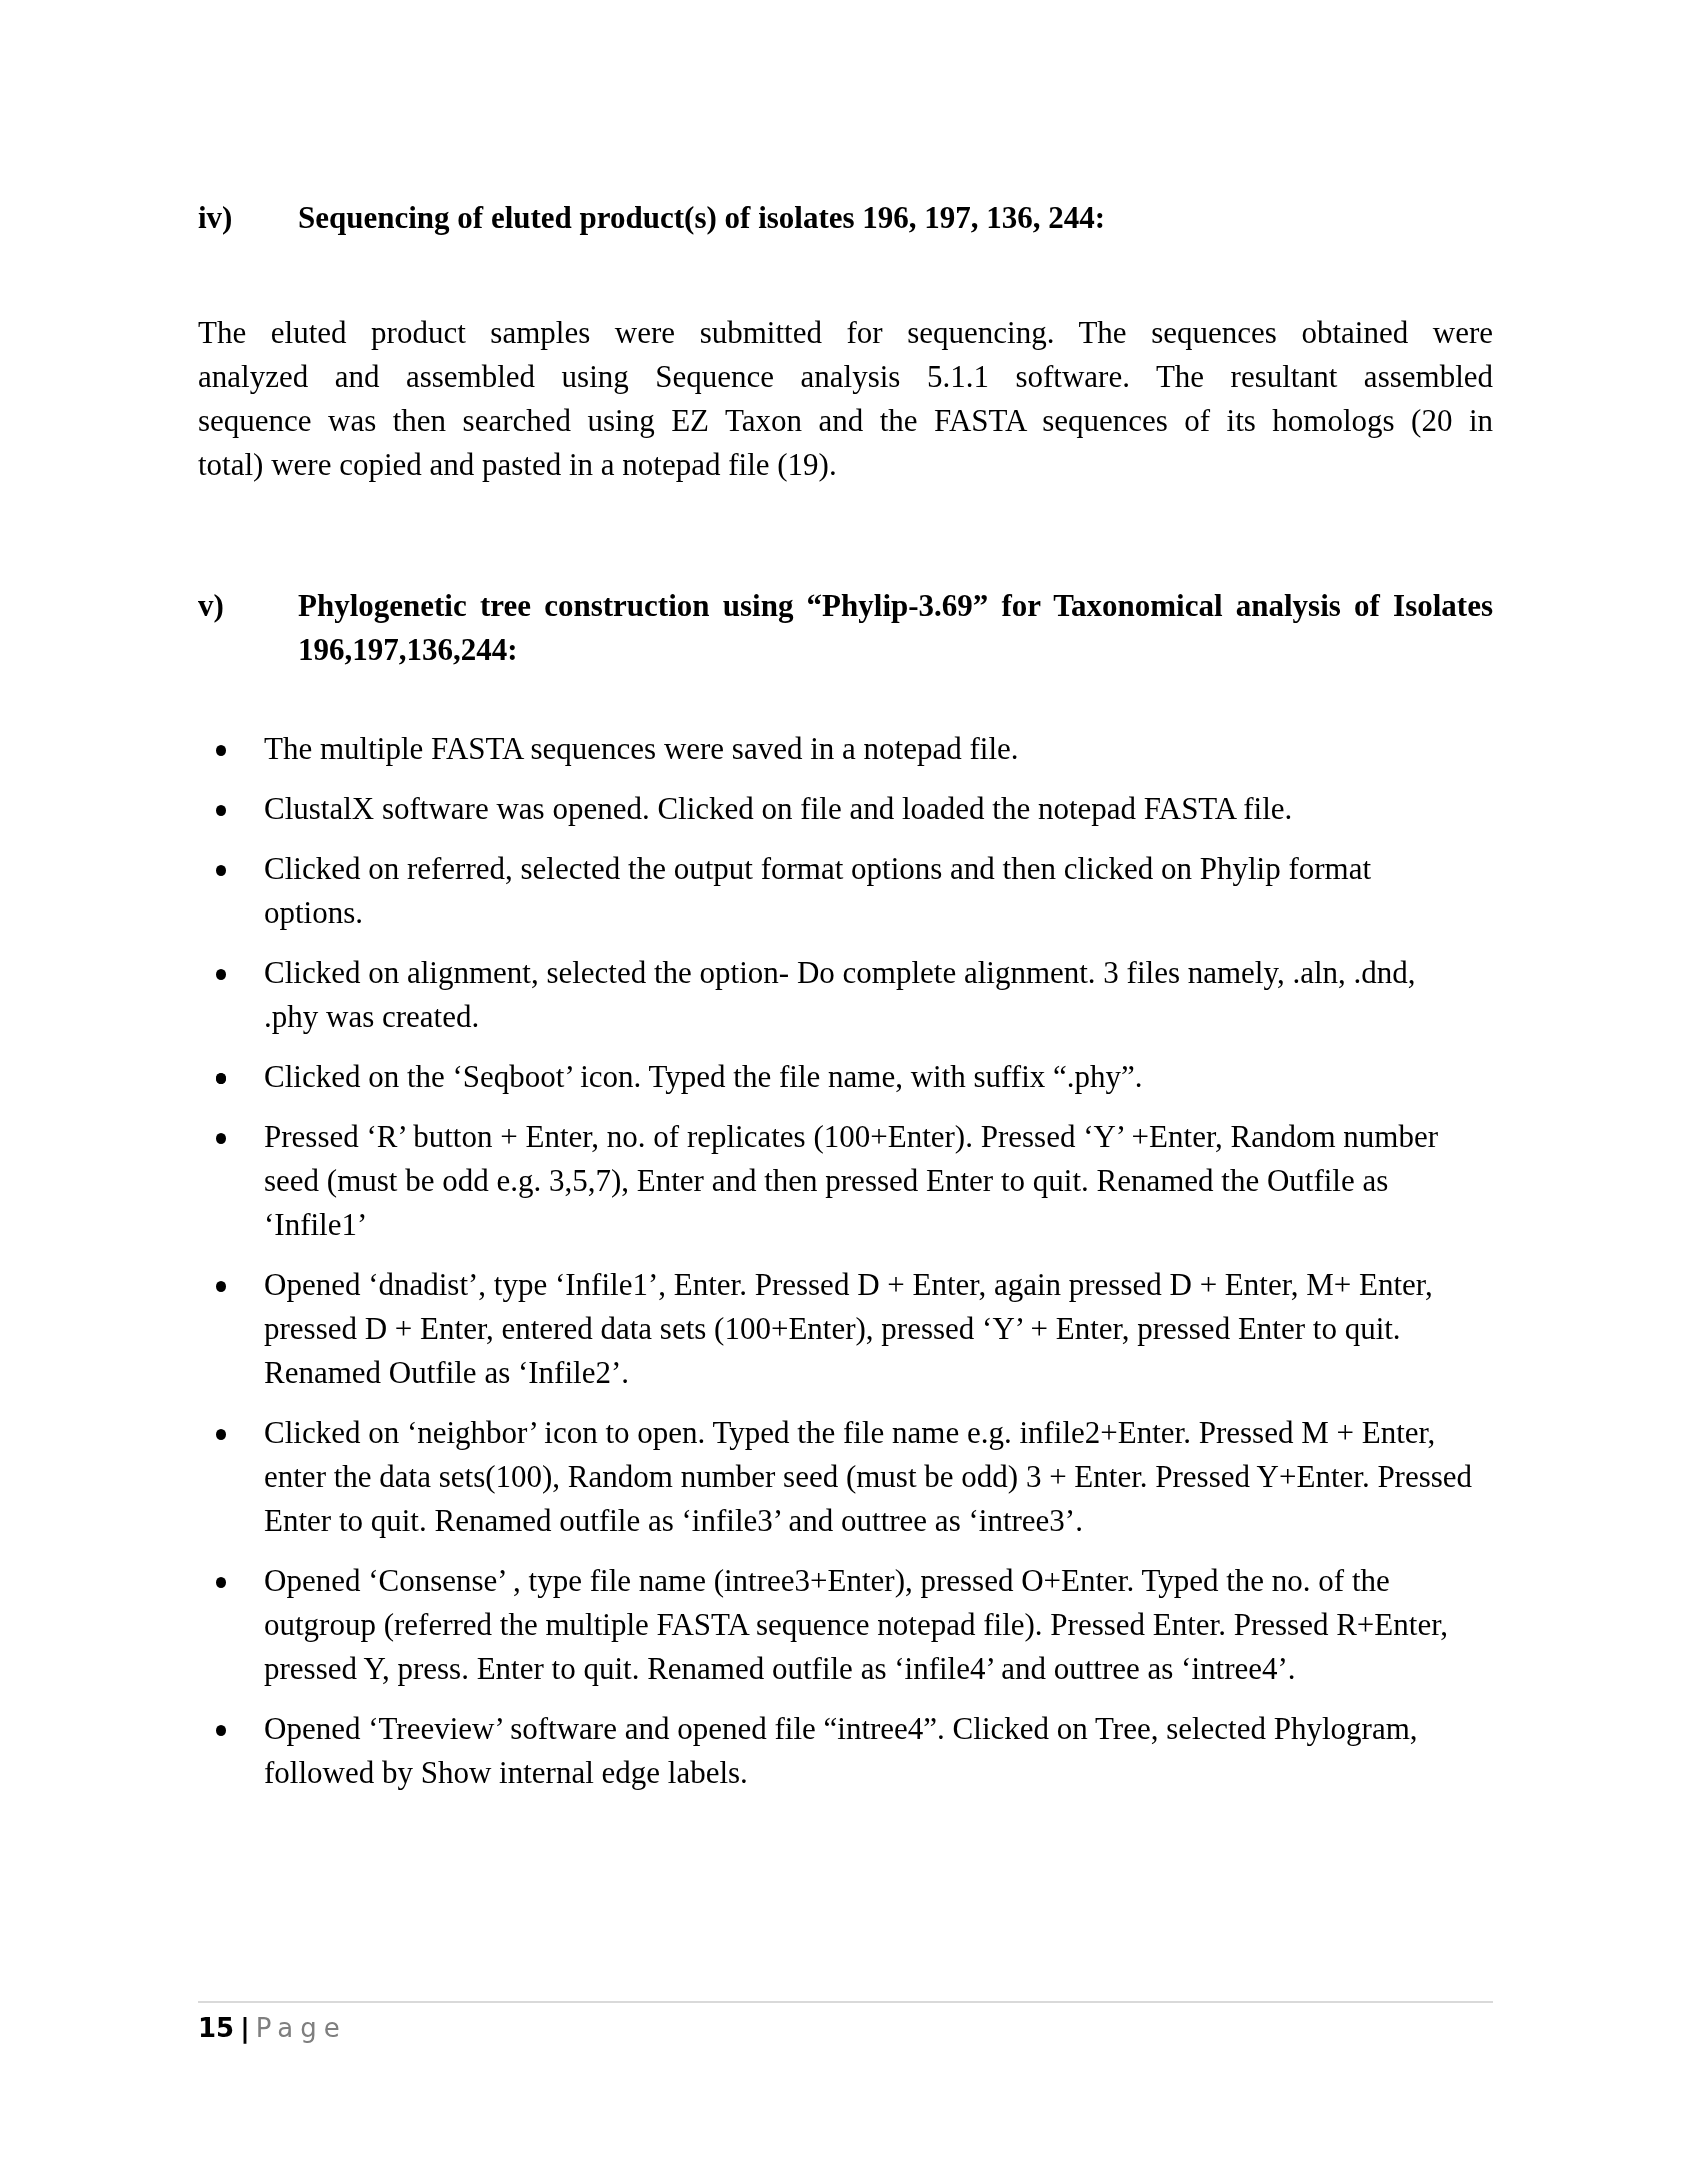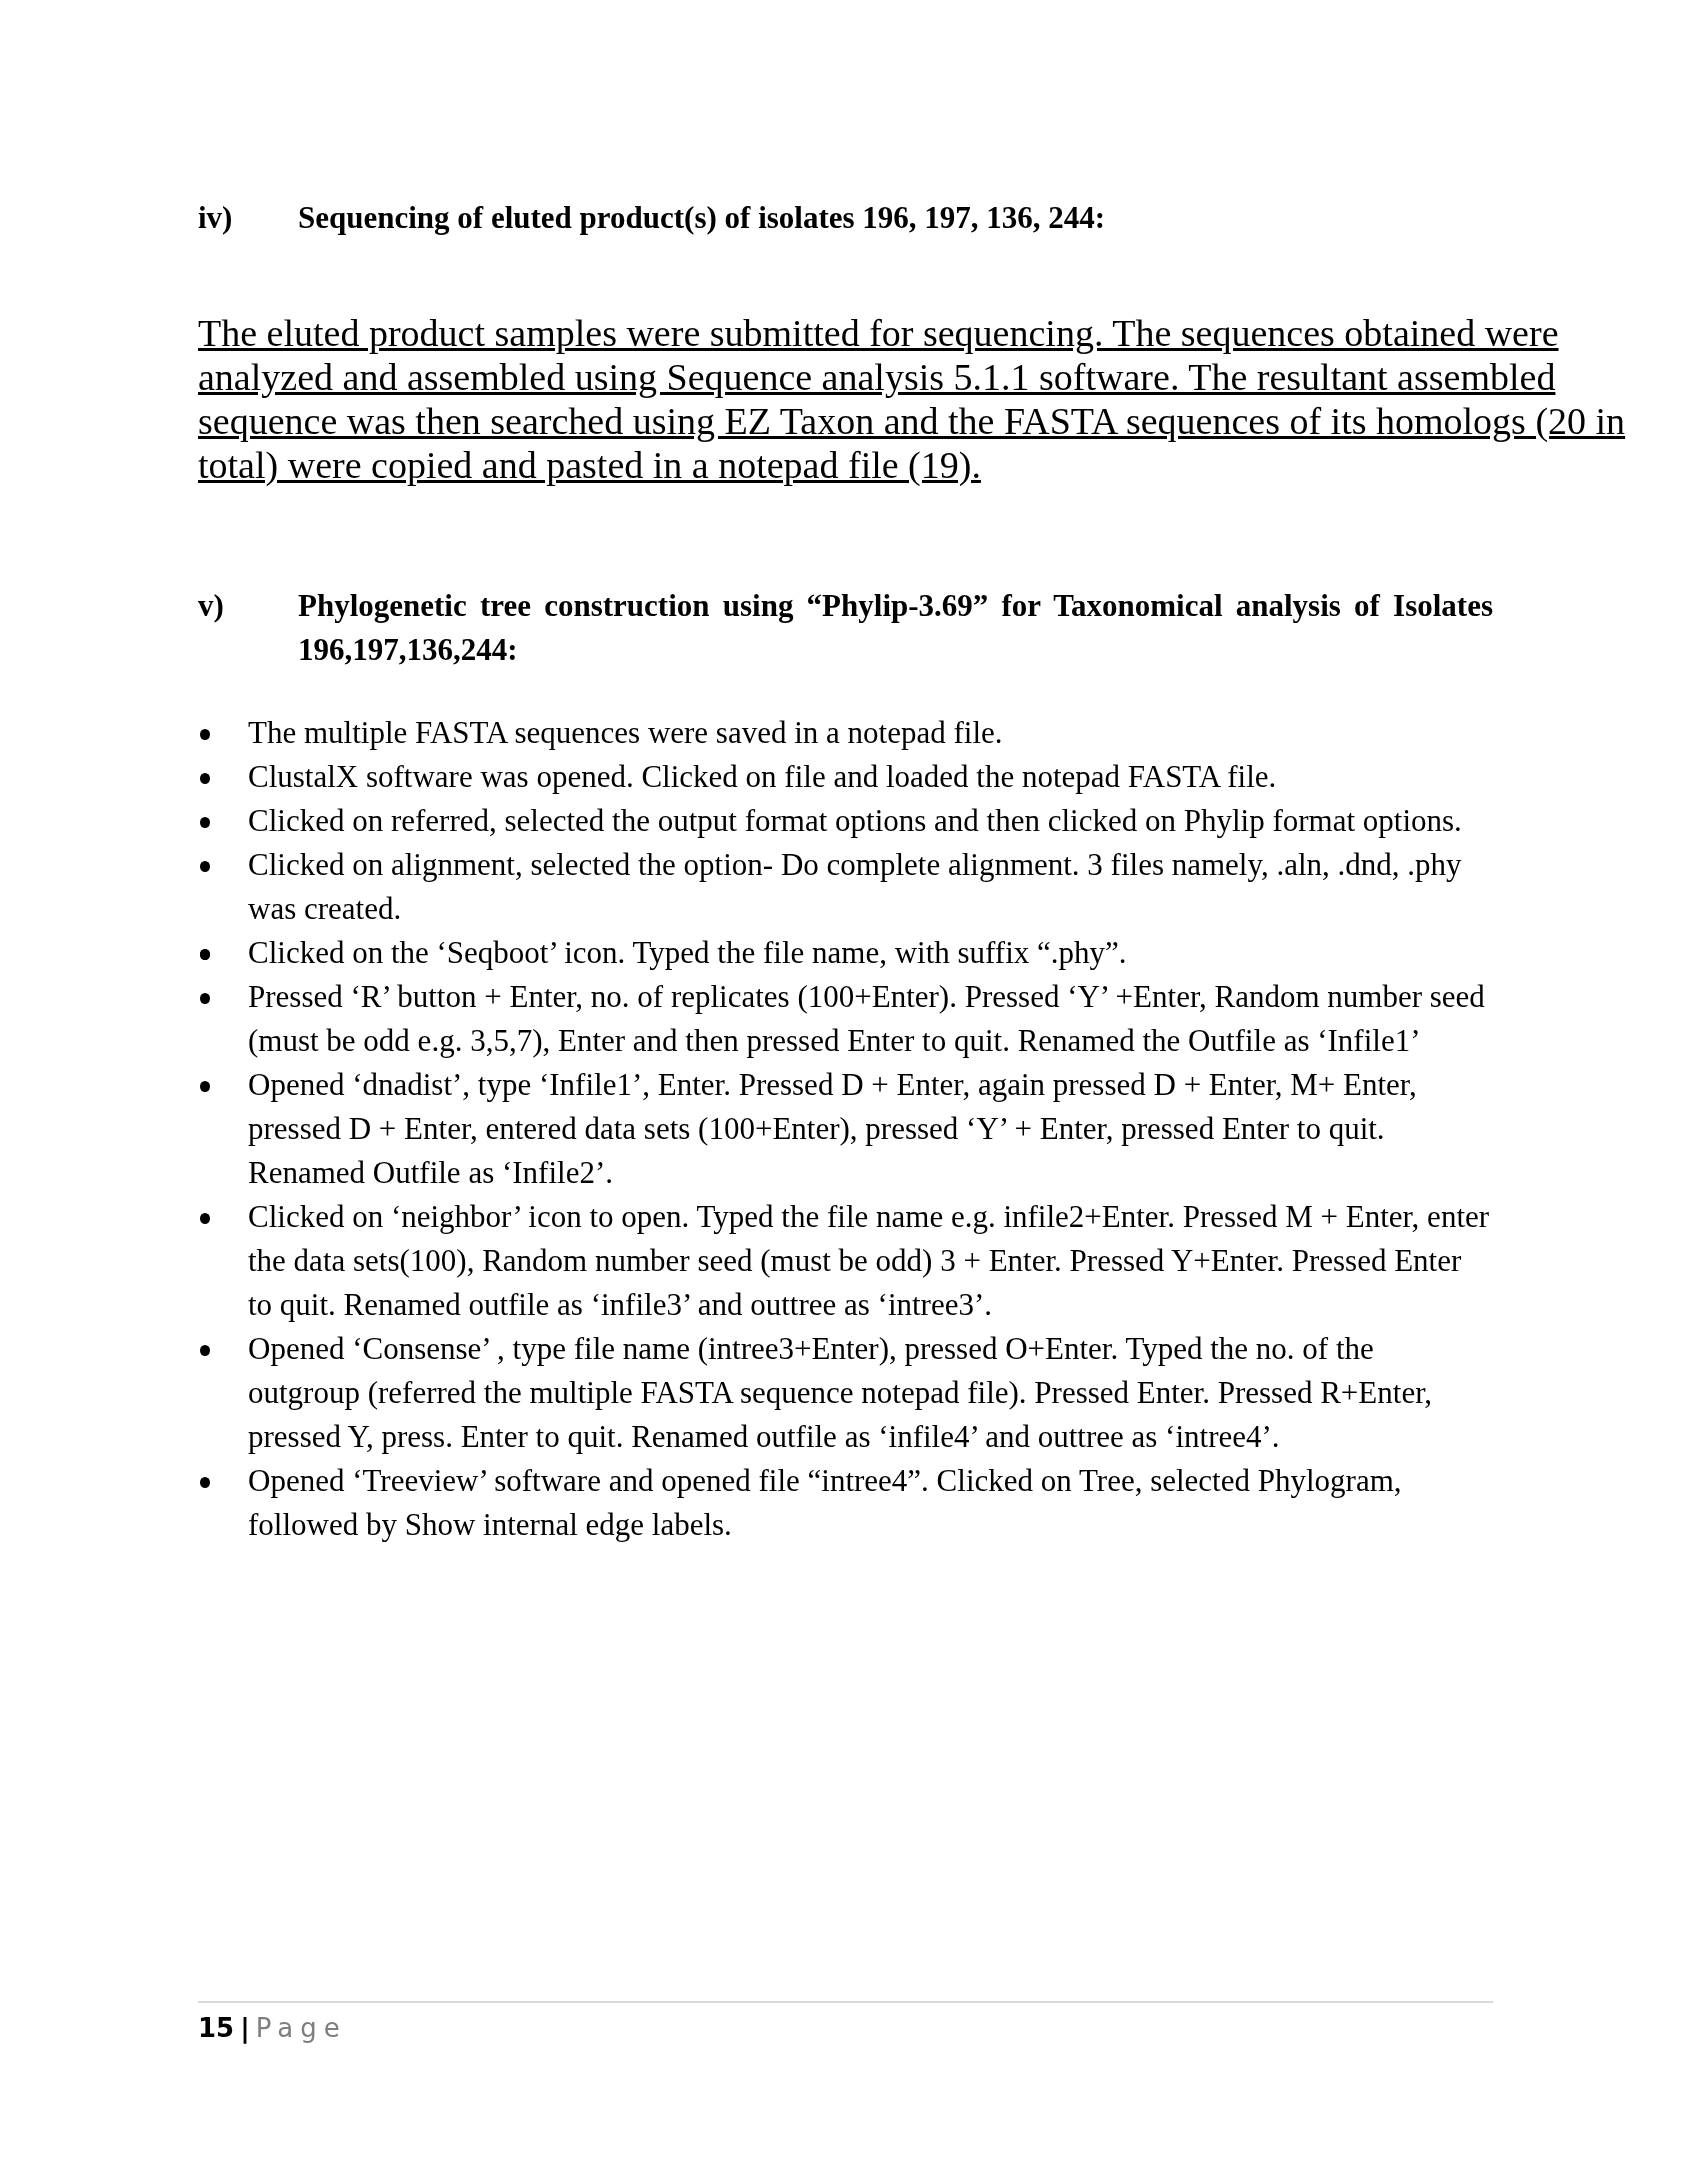--- a/index.html
+++ b/index.html
@@ -40,25 +40,24 @@
       margin-left: 100px;
       text-align: justify;
     }
     #h1 { top: 196px; }
     #h2 { top: 584px; }
     .para {
       position: absolute;
       left: 0;
       top: 311px;
       width: 1295px;
-      font-size: 38px;
+      font-size: 31px;
       line-height: 44px;
       text-align: justify;
       text-align-last: left;
-      text-decoration: underline;
     }
     .para .line {
       display: block;
       text-align: justify;
       text-align-last: justify;
       white-space: nowrap;
     }
     .para .line.last {
       text-align-last: left;
     }
@@ -69,21 +68,21 @@
       width: 1295px;
       margin: 0;
       padding: 0;
       list-style: none;
       font-size: 31px;
       line-height: 44px;
     }
     ul.steps li {
       position: relative;
       padding-left: 50px;
-      margin: 0;
+      margin: 16px;
     }
     ul.steps li .bullet {
       position: absolute;
       left: 2px;
       top: 18px;
       width: 10px;
       height: 11px;
       border-radius: 50%;
       background: #000000;
     }

